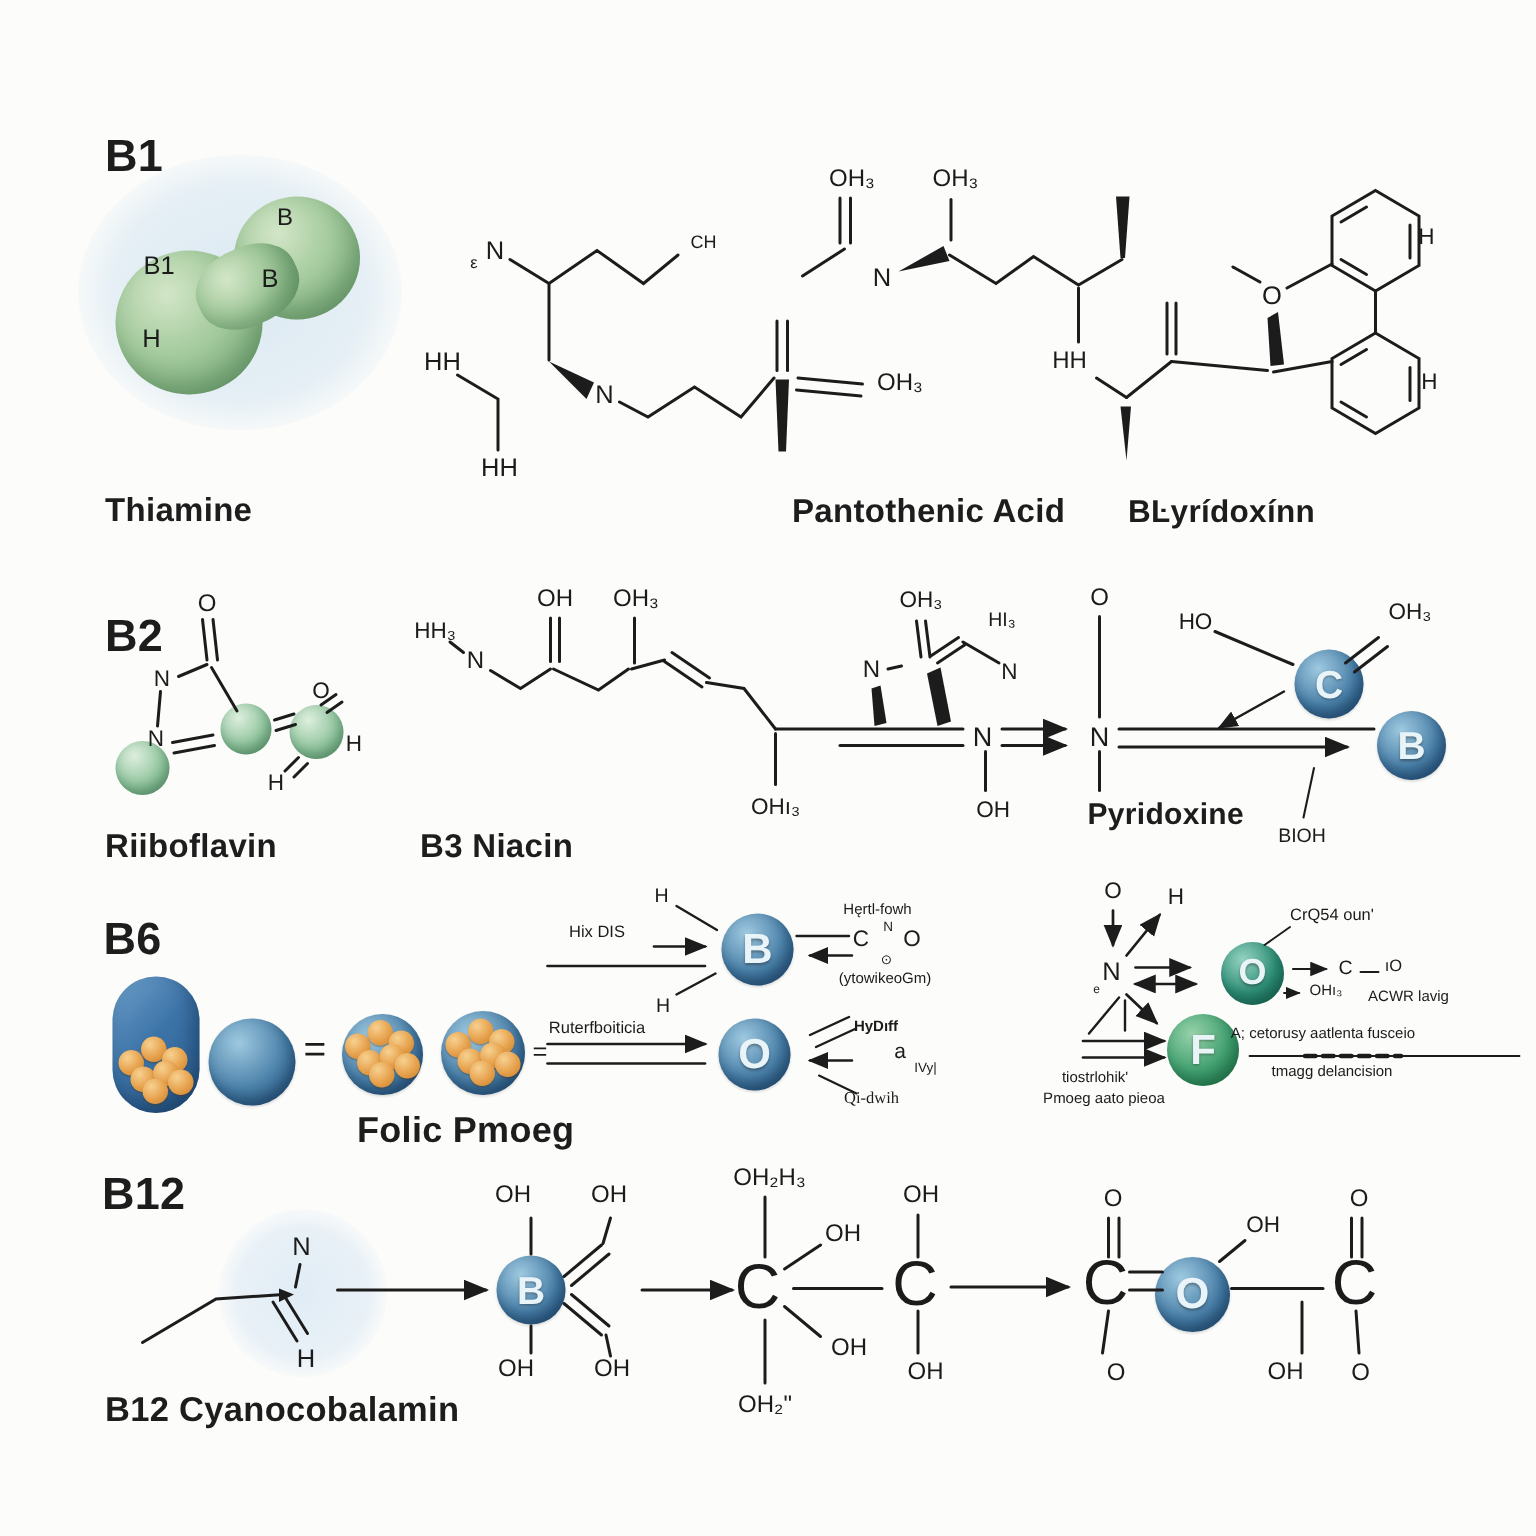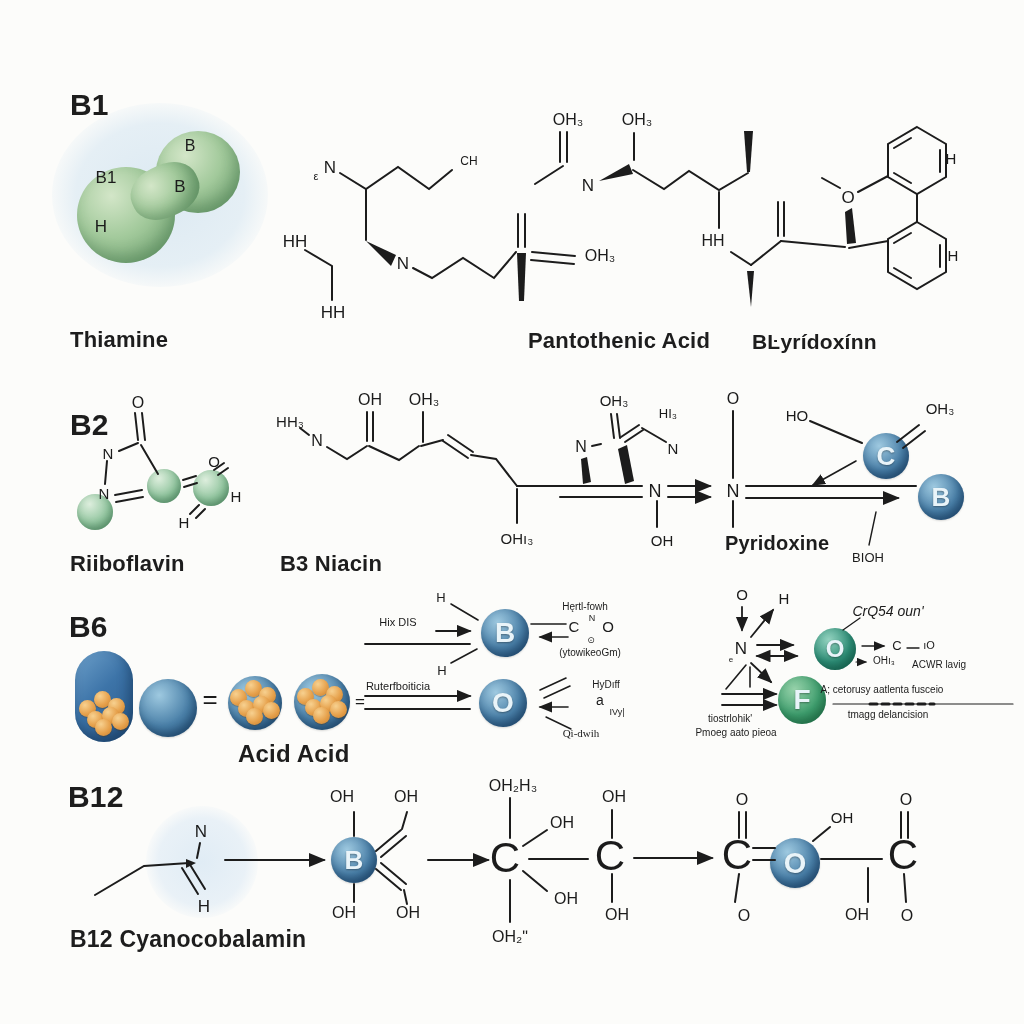--- a/index.html
+++ b/index.html
@@ -314,29 +314,29 @@
       <span class="atom" style="left: 441px; top: 597px; font-size: 13px;">H</span>
       <span class="atom" style="left: 398px; top: 622px; font-size: 11px;">Hix DIS</span>
       <span class="atom" style="left: 442px; top: 670px; font-size: 13px;">H</span>
       <span class="atom" style="left: 585px; top: 607px; font-size: 10px;">Hęrtl-fowh</span>
       <span class="atom" style="left: 574px; top: 626px; font-size: 15px;">C</span>
       <span class="atom" style="left: 592px; top: 618px; font-size: 9px;">N</span>
       <span class="atom" style="left: 608px; top: 626px; font-size: 15px;">O</span>
       <span class="atom" style="left: 591px; top: 640px; font-size: 9px;">⊙</span>
       <span class="atom" style="left: 590px; top: 653px; font-size: 10px;">(ytowikeoGm)</span>
       <span class="atom" style="left: 398px; top: 686px; font-size: 11px;">Ruterfboiticia</span>
-      <span class="atom" style="left: 606px; top: 685px; font-size: 10px;">HyDıff</span>
+      <span class="atom" style="left: 584px; top: 685px; font-size: 10px; font-weight: bold;">HyDıff</span>
       <span class="atom" style="left: 600px; top: 700px; font-size: 14px;">a</span>
       <span class="atom" style="left: 617px; top: 712px; font-size: 9px;">IVy|</span>
       <span class="atom" style="left: 581px; top: 733px; font-size: 11px; font-family: Liberation Serif, serif;">Qi-dwih</span>
       <span class="atom" style="left: 742px; top: 594px; font-size: 15px;">O</span>
       <span class="atom" style="left: 784px; top: 598px; font-size: 15px;">H</span>
       <span class="atom" style="left: 741px; top: 648px; font-size: 17px;">N</span>
       <span class="atom" style="left: 731px; top: 660px; font-size: 8px;">e</span>
-      <span class="atom" style="left: 888px; top: 611px; font-size: 14px; font-style: italic;">CrQ54 oun'</span>
+      <span class="atom" style="left: 888px; top: 611px; font-size: 11px;">CrQ54 oun'</span>
       <span class="atom" style="left: 893px; top: 665px; font-size: 10px; margin-left: 46px;">ACWR lavig</span>
       <span class="atom" style="left: 897px; top: 645px; font-size: 13px;">C</span>
       <span class="atom" style="left: 929px; top: 645px; font-size: 11px;">ıO</span>
       <span class="atom" style="left: 884px; top: 661px; font-size: 10px;">OHı₃</span>
       <span class="atom" style="left: 882px; top: 690px; font-size: 10px;">A; cetorusy aatlenta fusceio</span>
       <span class="atom" style="left: 888px; top: 715px; font-size: 10px;">tmagg delancision</span>
       <span class="atom" style="left: 730px; top: 719px; font-size: 10px;">tiostrlohik'</span>
       <span class="atom" style="left: 736px; top: 733px; font-size: 10px;">Pmoeg aato pieoa</span>
       <span class="atom" style="left: 210px; top: 699px; font-size: 26px;">=</span>
       <span class="atom" style="left: 360px; top: 701px; font-size: 17px;">=</span>
@@ -367,18 +367,18 @@
   <div id="titles-layer" class="layer">
     <div class="title" style="left:70px;top:88px;font-size:30px;">B1</div>
     <div class="title" style="left:70px;top:327px;font-size:22px;">Thiamine</div>
     <div class="title" style="left:70px;top:408px;font-size:30px;">B2</div>
     <div class="title" style="left:70px;top:551px;font-size:22px;">Riiboflavin</div>
     <div class="title" style="left:280px;top:551px;font-size:22px;">B3 Niacin</div>
     <div class="title" style="left:528px;top:328px;font-size:22px;">Pantothenic Acid</div>
     <div class="title" style="left:752px;top:330px;font-size:21px;">BĿyrídoxínn</div>
     <div class="title" style="left:725px;top:532px;font-size:20px;">Pyridoxine</div>
     <div class="title" style="left:69px;top:610px;font-size:30px;">B6</div>
-    <div class="title" style="left:238px;top:740px;font-size:24px;">Acid Acid</div>
+    <div class="title" style="left:238px;top:740px;font-size:24px;">Folic Pmoeg</div>
     <div class="title" style="left:68px;top:780px;font-size:30px;">B12</div>
     <div class="title" style="left:70px;top:926px;font-size:23px;">B12 Cyanocobalamin</div>
   </div>
 
 </div>
 
 </body></html>

